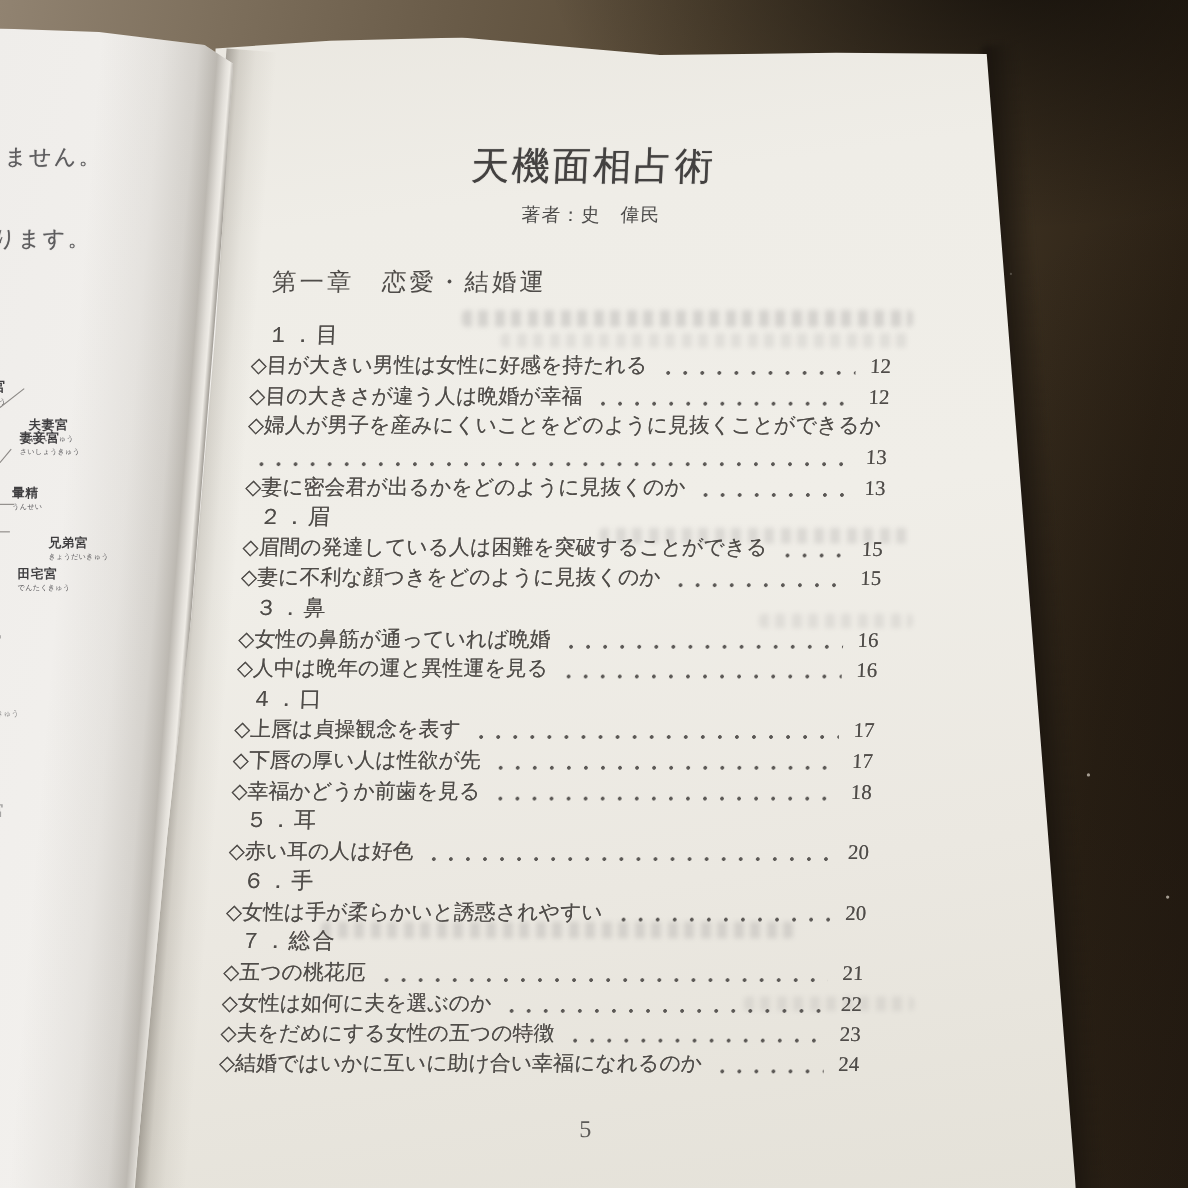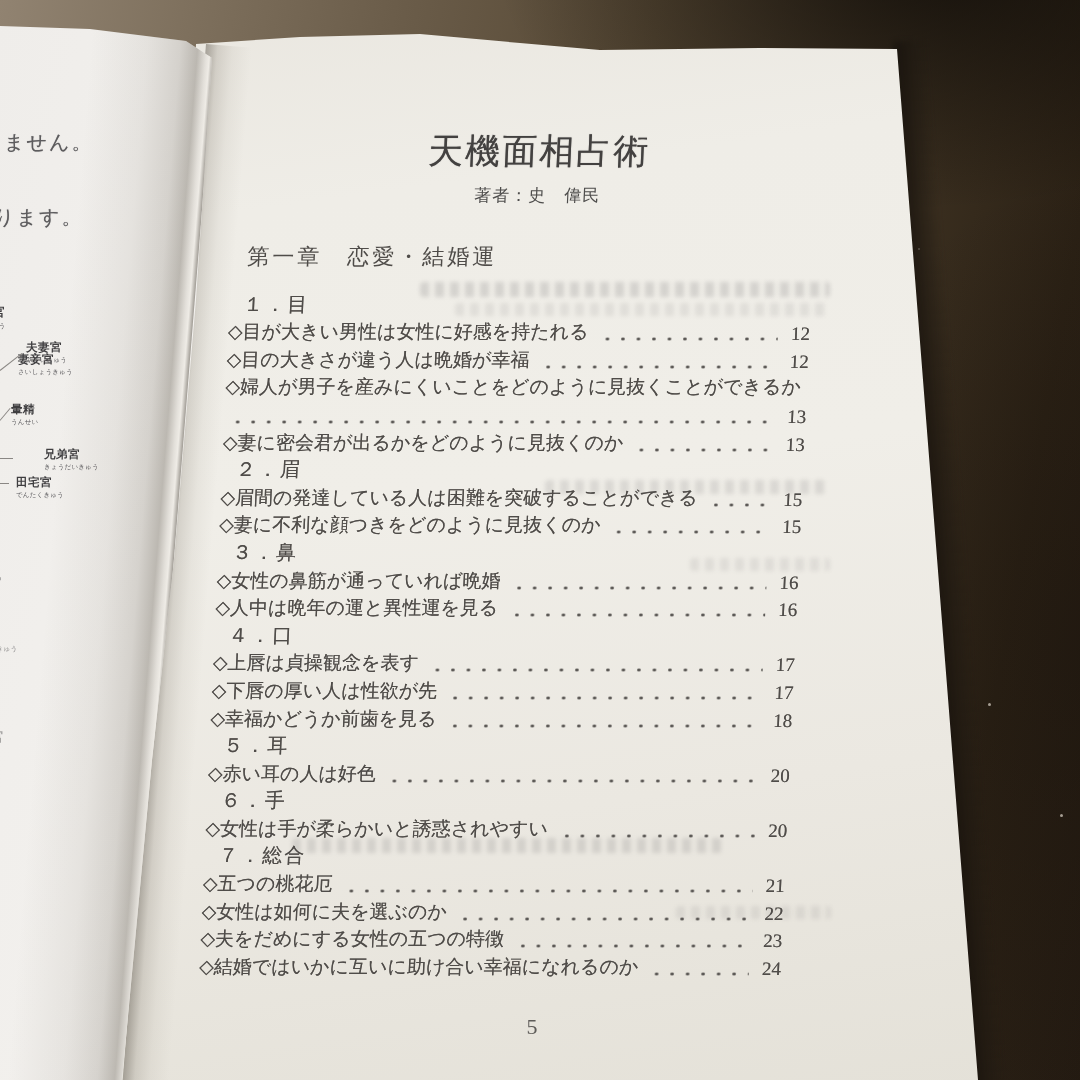--- a/index.html
+++ b/index.html
@@ -63,21 +63,21 @@
     background:linear-gradient(103deg,#efedea 0%,#f5f3f0 42%,#f3f1ed 60%,#e6e3dc 76%,#cfcbc2 87%,#ece9e3 94%,#948e82 99%);
     clip-path:polygon(0px 26px,90px 29px,186px 41px,212px 58px,196px 300px,174px 560px,152px 760px,122px 1080px,0px 1080px);}
   .curl{position:absolute;left:92px;top:36px;width:124px;height:1110px;
     transform-origin:124px 0;transform:rotate(4.6deg);
     background:linear-gradient(to right,rgba(0,0,0,0) 0%,rgba(120,113,100,.10) 45%,rgba(110,103,90,.22) 72%,rgba(100,93,80,.38) 86%,rgba(214,210,202,.55) 93%,rgba(238,235,229,.9) 96%,rgba(104,98,88,.6) 100%);}
   .lfrag{position:absolute;font-size:20px;letter-spacing:2px;color:#5d5c5e;white-space:nowrap;
     text-shadow:0 0 .7px rgba(93,92,94,.7);}
   .lf0{left:4px;top:129px;}
   .lf1{left:-6px;top:204px;}
   .dlabel{position:absolute;white-space:nowrap;line-height:1.05;}
-  .dlabel .kanji{font:bold 11.5px "Liberation Sans","DejaVu Sans",sans-serif;color:#3f3e40;letter-spacing:.5px;}
+  .dlabel .kanji{font:bold 11.5px "Liberation Sans","DejaVu Sans",sans-serif;color:#3f3e40;letter-spacing:.5px;margin-top:39px;}
   .dlabel .furi{font:6.5px "Liberation Sans","DejaVu Sans",sans-serif;color:#58575a;letter-spacing:.2px;margin-top:1px;}
   .dl0{left:-8px;top:304px;}.dl0 .kanji{font-size:12.5px;}
   .dl1{left:26px;top:340px;}
   .dl2{left:18px;top:352px;}
   .dl3{left:11px;top:402px;}
   .dl4{left:44px;top:447px;}
   .dl5{left:16px;top:475px;}
   .cfrag{position:absolute;font:bold 13px "Liberation Sans","DejaVu Sans",sans-serif;color:#4a4a4c;}
   .cf0{left:-12px;top:574px;opacity:.85;}
   .cf1{left:-4px;top:644px;font-size:7px;font-weight:normal;opacity:.6;}

